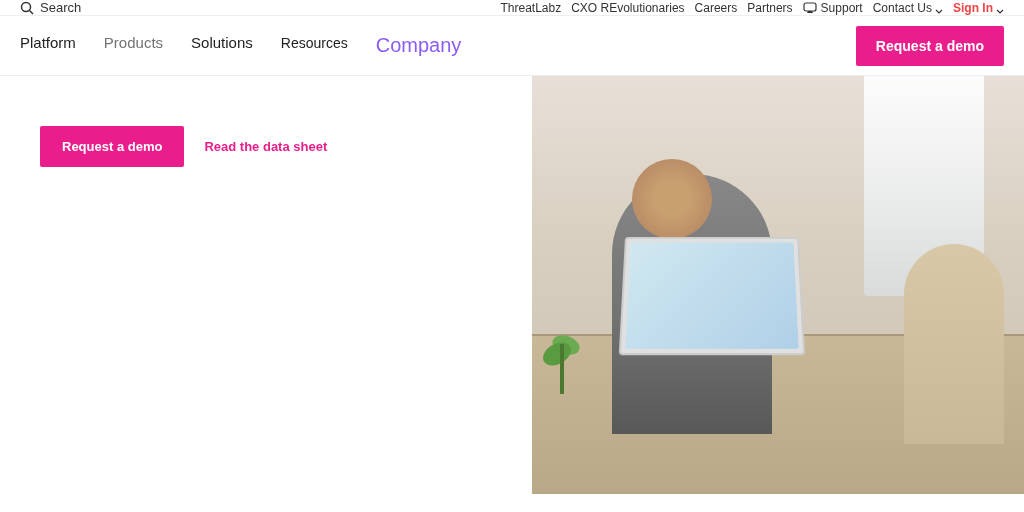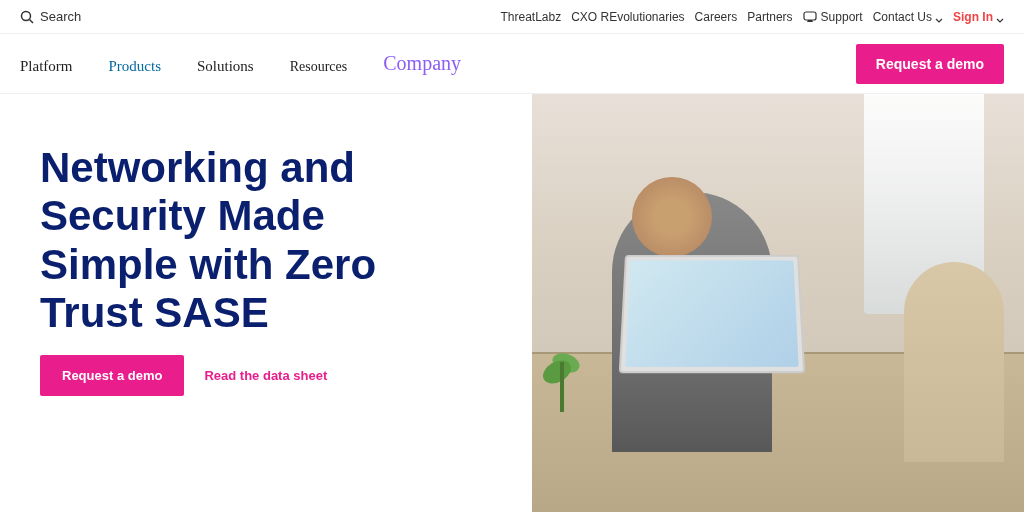--- a/index.html
+++ b/index.html
@@ -6,21 +6,21 @@
     body { font-family: 'Arial', sans-serif; width: 1024px; height: 512px; overflow: hidden; background: #fff; }
 
     
     .top-bar {
       background: #fff;
       border-bottom: 1px solid #eee;
       display: flex;
       align-items: center;
       justify-content: space-between;
       padding: 6px 20px;
-      height: 34px;
+      height: 16px;
     }
     .top-bar-left {
       display: flex;
       align-items: center;
       gap: 6px;
       font-size: 13px;
       color: #333;
       cursor: pointer;
     }
     .top-bar-right {
@@ -51,24 +51,23 @@
       display: flex;
       align-items: center;
       justify-content: space-between;
       padding: 0 20px;
       height: 60px;
       border-bottom: 1px solid #eee;
       background: #fff;
     }
     .nav-links {
       display: flex;
-      align-items: flex-end;
-      gap: 36px;
+      align-items: flex-start;
+      gap: 28px;
       list-style: none;
-      font-family: Liberation Serif, serif;
     }
     .nav-links li a {
       text-decoration: none;
       color: #222;
       font-size: 15px;
       font-weight: 500;
     }
     .demo-btn {
       background: #e91e8c;
       color: #fff;
@@ -300,39 +299,38 @@
   </div>
 </div>
 
 <nav class="main-nav">
 
   <ul class="nav-links">
     <li>
       <a href="#" style="text-decoration:none;color:#222;font-size:15px;font-weight:500;">Platform</a>
     </li>
     <li>
-      <a href="#" style="text-decoration:none;color:#0369a1;font-size:15px;font-weight:500;">Products</a>
+      <a href="#" style="text-decoration:none;color:#737373;font-size:15px;font-weight:500;">Products</a>
     </li>
     <li>
       <a href="#" style="text-decoration:none;color:#222;font-size:15px;font-weight:500;">Solutions</a>
     </li>
     <li>
       <a href="#" style="text-decoration:none;color:#222;font-size:14px;font-weight:500;">Resources</a>
     </li>
     <li>
       <a href="#" style="text-decoration:none;color:#8b5cf6;font-size:20px;font-weight:500;">Company</a>
     </li>
   </ul>
 
   <button class="demo-btn">Request a demo</button>
 </nav>
 
 <div class="hero">
   <div class="hero-left">
-    <h1 class="hero-title">Networking and Security Made Simple with Zero Trust SASE</h1>
     <div class="hero-buttons">
       <button class="btn-primary">Request a demo</button>
       <a href="#" class="btn-secondary">Read the data sheet</a>
     </div>
   </div>
 
   <div class="hero-right">
     <div class="scene">
 
       <div class="window-light"></div>

